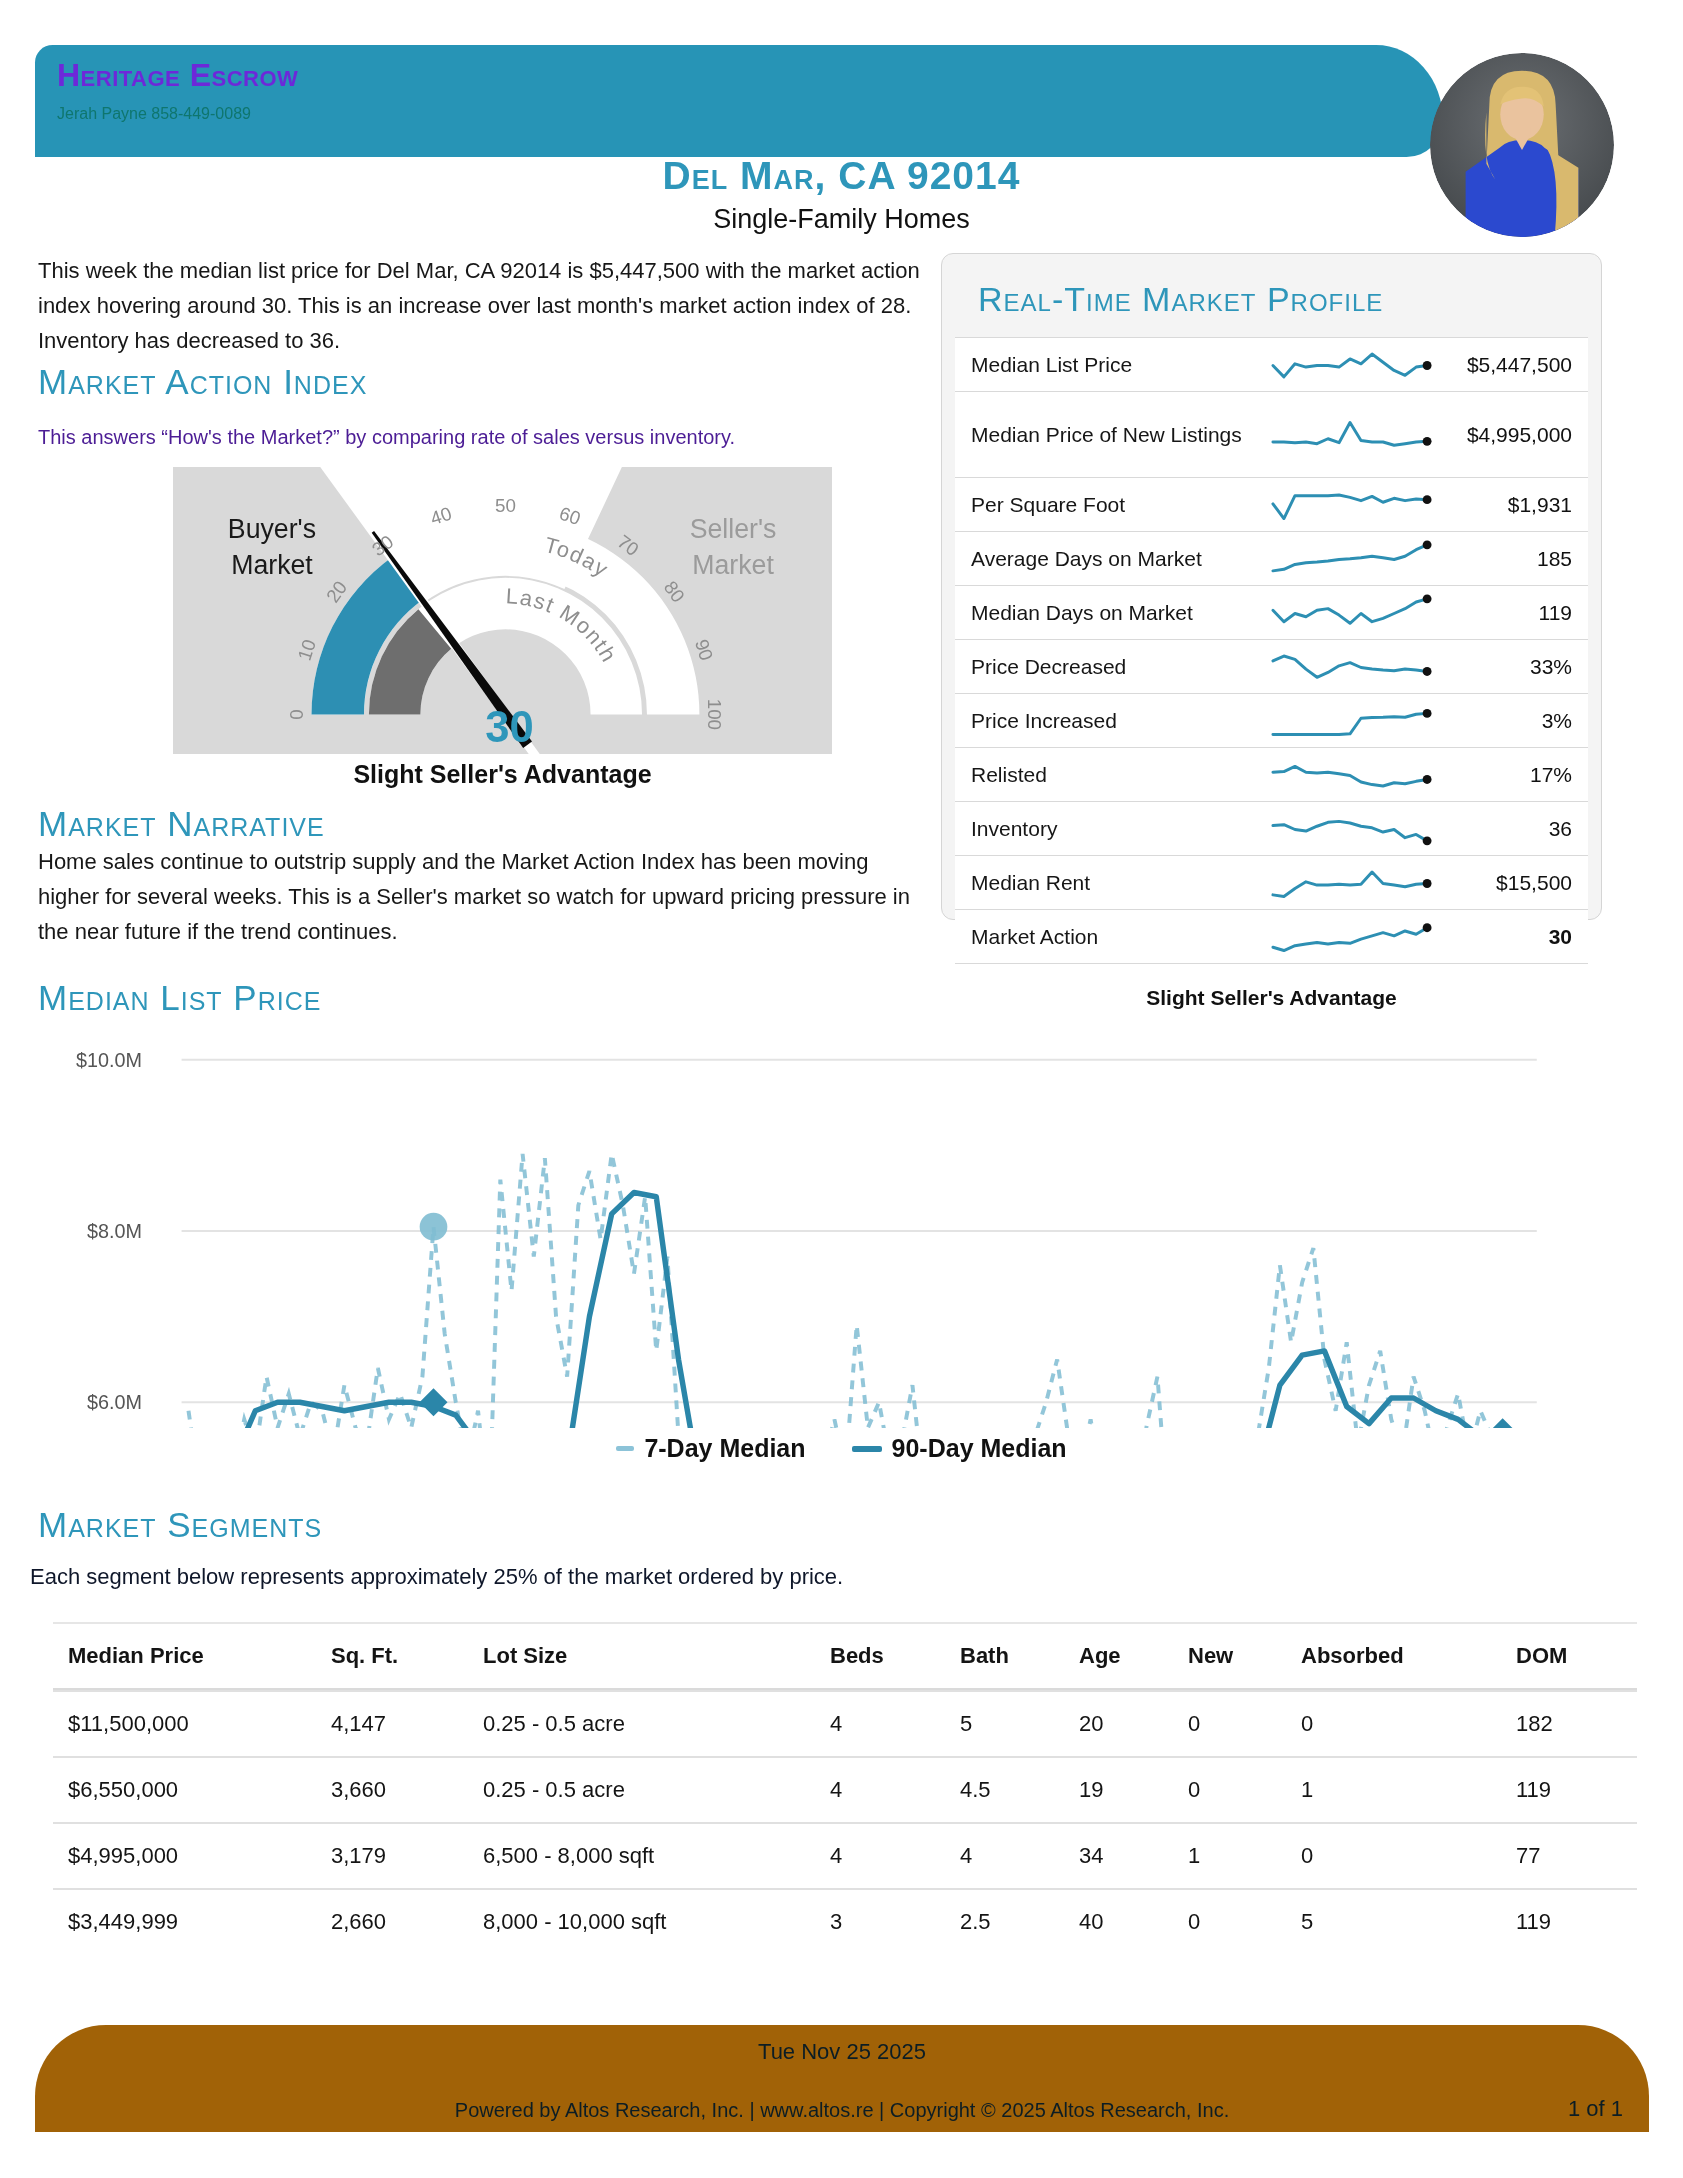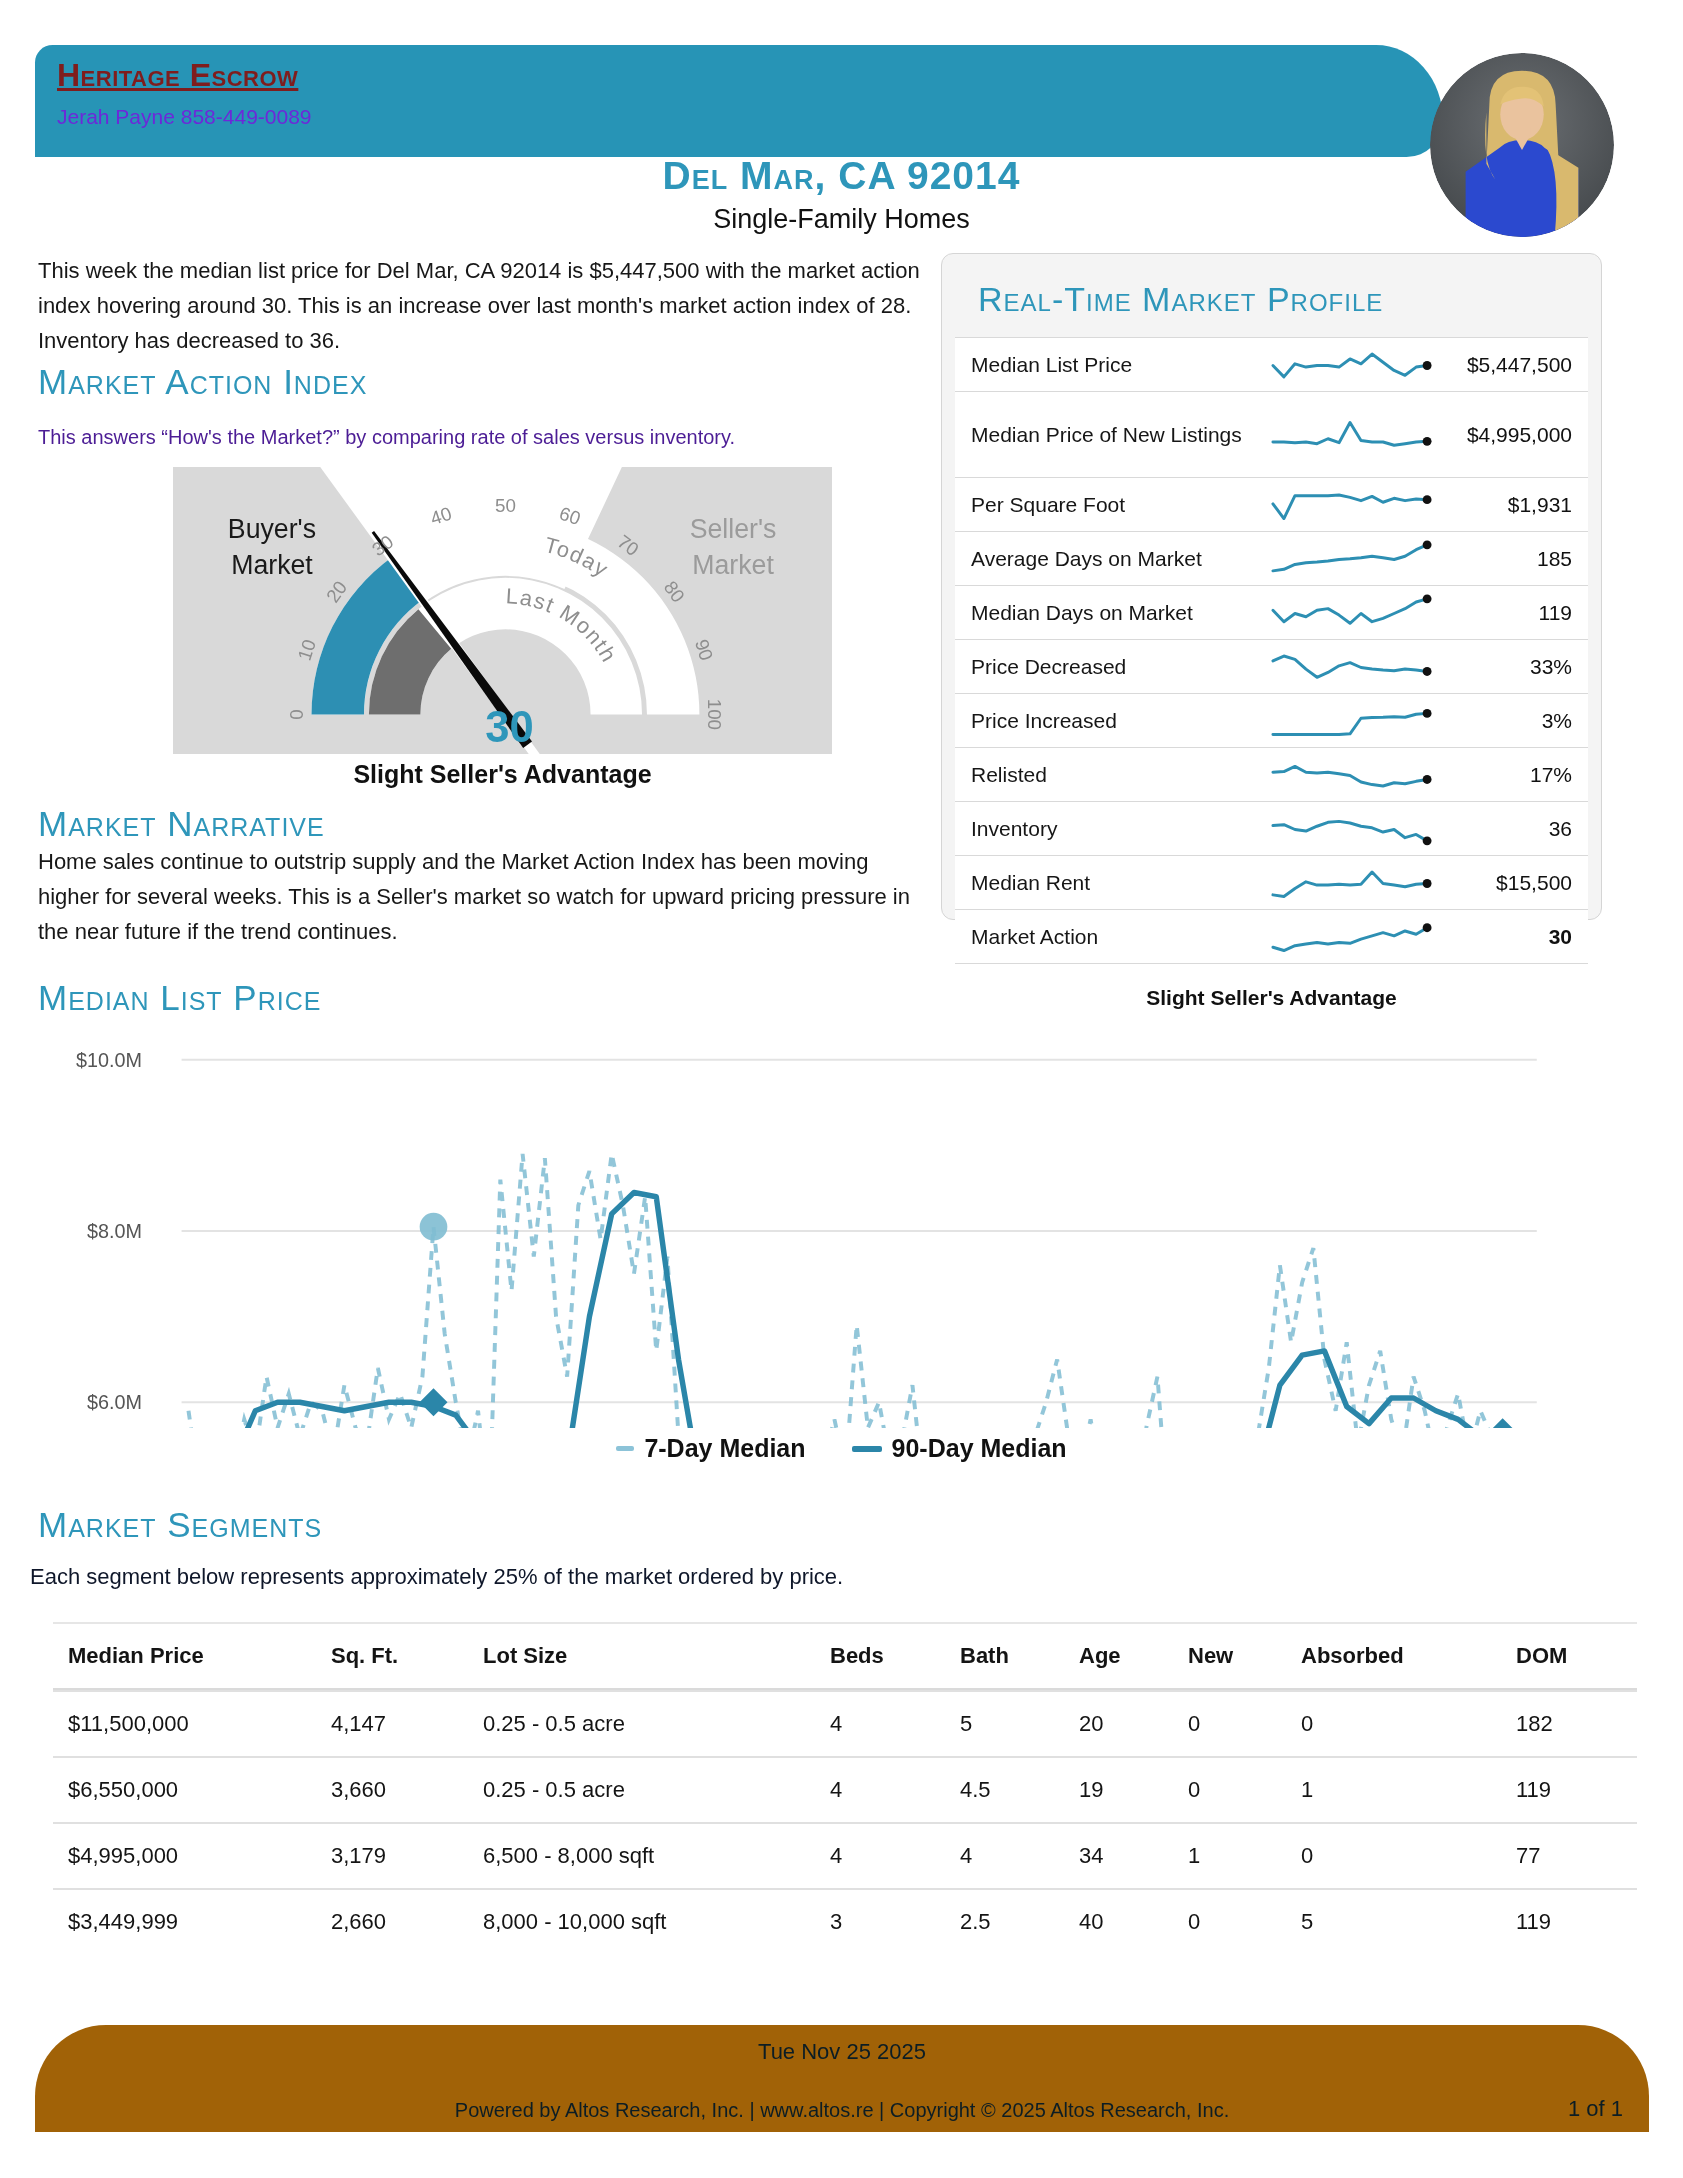--- a/index.html
+++ b/index.html
@@ -3,22 +3,22 @@
 <meta charset="utf-8">
 <style>
   html,body{margin:0;padding:0;}
   body{width:1683px;height:2178px;position:relative;background:#fff;
        font-family:"Liberation Sans",sans-serif;color:#1a1a1a;overflow:hidden;}
   .abs{position:absolute;}
   .sc{font-variant:small-caps;}
   
   .band{left:35px;top:45px;width:1408px;height:112px;background:#2794b6;
         border-radius:26px 99px 54px 0 / 26px 112px 54px 0;}
-  .company{left:57px;top:57px;font-size:32px;font-weight:600;color:#7f1d1d;letter-spacing:0.5px;text-decoration:underline;}
-  .agent{left:57px;top:105px;font-size:21px;color:#6d28d9;}
+  .company{left:57px;top:57px;font-size:32px;font-weight:600;color:#6d28d9;letter-spacing:0.5px;}
+  .agent{left:57px;top:105px;font-size:16px;color:#0f766e;}
   .avatar{left:1430px;top:53px;width:184px;height:184px;border-radius:50%;overflow:hidden;}
   .title{left:0;top:154px;width:1683px;text-align:center;font-size:39px;font-weight:700;
          color:#2e96ba;letter-spacing:1px;}
   .subtitle{left:0;top:204px;width:1683px;text-align:center;font-size:27px;color:#111;}
   
   .intro{left:38px;top:253px;width:886px;font-size:22px;line-height:35px;color:#171717;}
   .h-teal{font-size:35px;color:#2e96ba;letter-spacing:1px;font-weight:400;}
   .h-mai{left:38px;top:362px;}
   .mai-desc{left:38px;top:426px;font-size:20px;color:#4c1d95;}
   .gaugewrap{left:173px;top:467px;width:659px;height:287px;}

